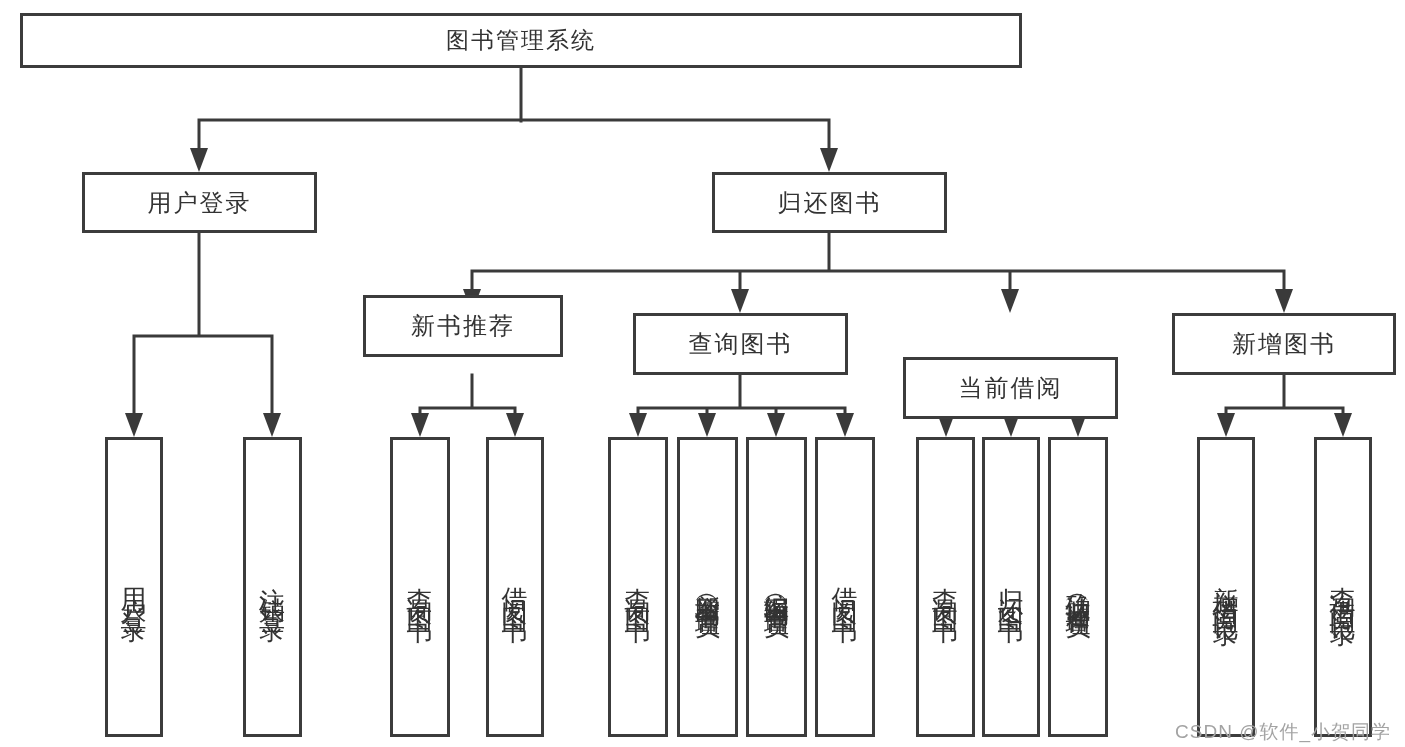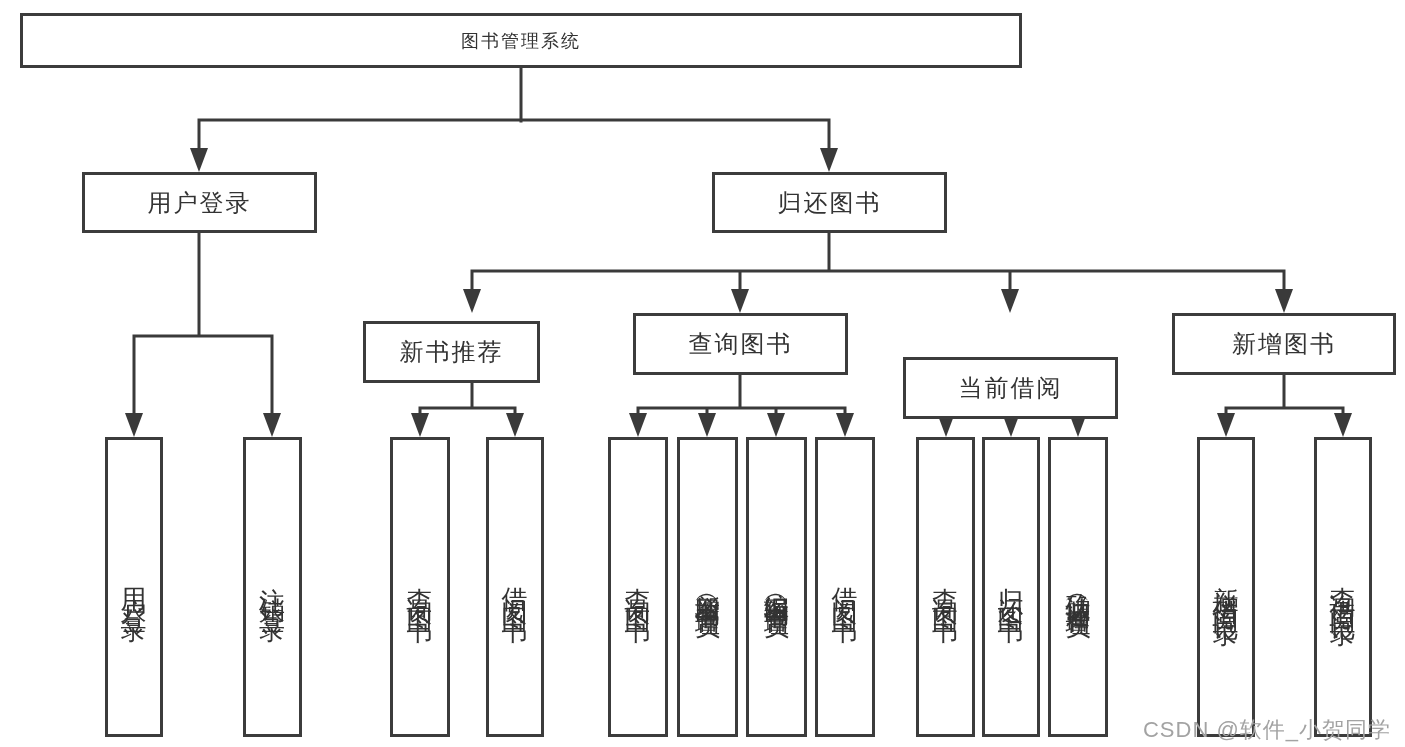--- a/index.html
+++ b/index.html
@@ -28,37 +28,37 @@
     display: flex;
     align-items: center;
     justify-content: center;
     color: #333333;
   }
   .hbox {
     font-size: 24px;
     letter-spacing: 2px;
     white-space: nowrap;
   }
-  .hbox.root { font-size: 18px; }
+  .hbox.root { font-size: 23px; }
   .vbox { }
   .vtext {
     writing-mode: vertical-rl;
     text-orientation: mixed;
     font-size: 26px;
     line-height: 1;
     white-space: nowrap;
   }
   .sp4 .vtext { letter-spacing: 10px; }
   .sp6 .vtext { letter-spacing: 7px; }
   .sp9 .vtext { letter-spacing: 3px; font-size: 25px; }
   .watermark {
     position: absolute;
     right: 14px;
     bottom: 2px;
-    font-size: 22px;
+    font-size: 19px;
     letter-spacing: 1px;
     color: #a3a3a3;
     white-space: nowrap;
     z-index: 5;
   }
 </style>
 </head>
 <body>
 
 <div class="stage">
@@ -96,21 +96,21 @@
              M1069 413 L1087 413 L1078 437 Z
              M1217 413 L1235 413 L1226 437 Z
              M1334 413 L1352 413 L1343 437 Z" fill="#3a3a3a"></path>
   </svg>
 
   <div class="node hbox root" style="left:20px; top:13px; width:1002px; height:55px;">图书管理系统</div>
 
   <div class="node hbox" style="left:82px; top:172px; width:235px; height:61px;">用户登录</div>
   <div class="node hbox" style="left:712px; top:172px; width:235px; height:61px;">归还图书</div>
 
-  <div class="node hbox" style="left:363px; top:321px; width:177px; height:62px;">新书推荐</div>
+  <div class="node hbox" style="left:363px; top:295px; width:200px; height:62px;">新书推荐</div>
   <div class="node hbox" style="left:633px; top:313px; width:215px; height:62px;">查询图书</div>
   <div class="node hbox" style="left:903px; top:313px; width:215px; height:62px;margin-top:44px;">当前借阅</div>
   <div class="node hbox" style="left:1172px; top:313px; width:224px; height:62px;">新增图书</div>
 
   <div class="node vbox sp4" style="left:105px; top:437px; width:58px; height:300px;">
     <span class="vtext">用户登录</span>
   </div>
   <div class="node vbox sp4" style="left:243px; top:437px; width:59px; height:300px;">
     <span class="vtext">注销登录</span>
   </div>

